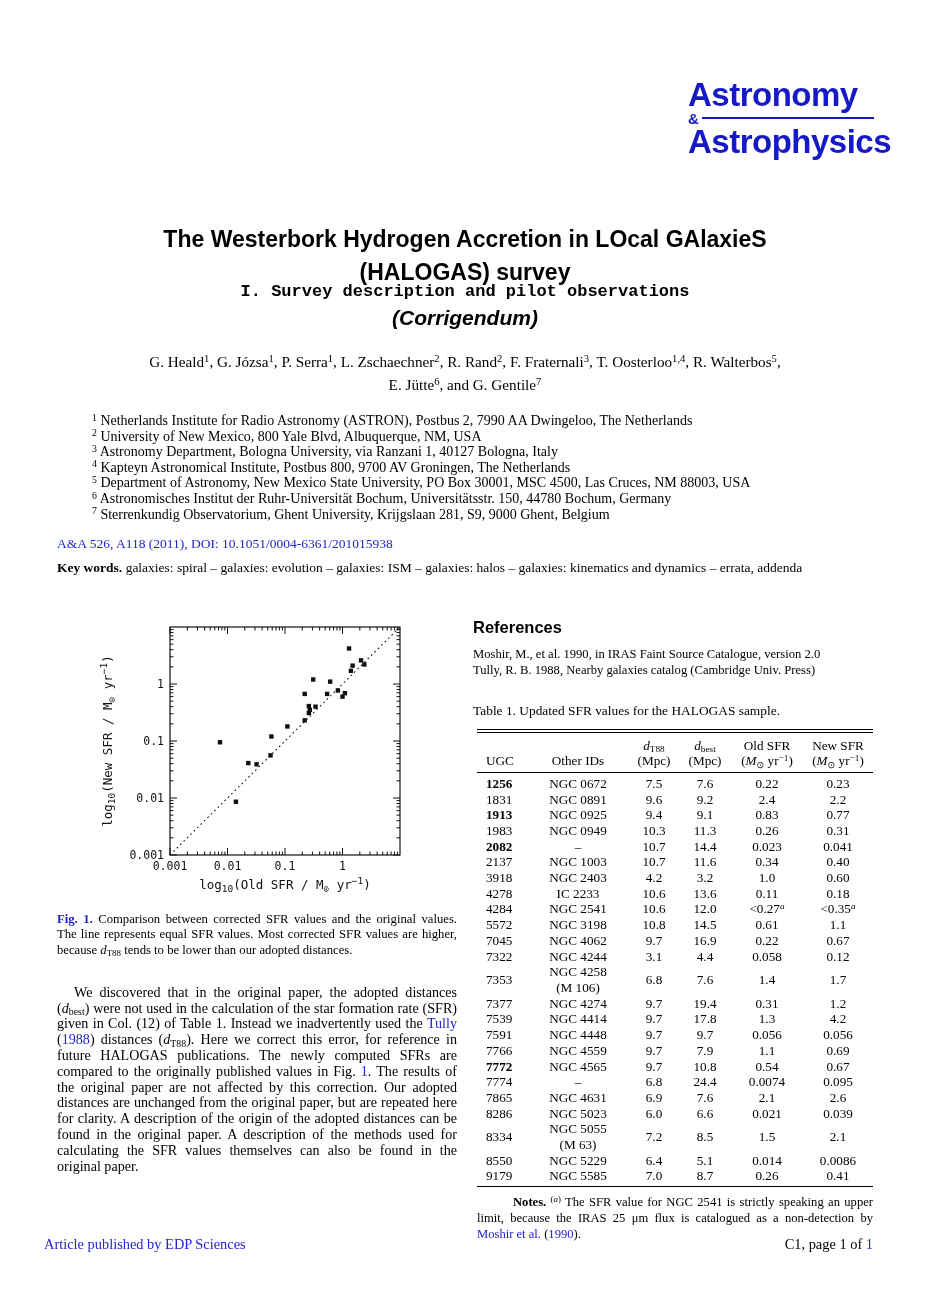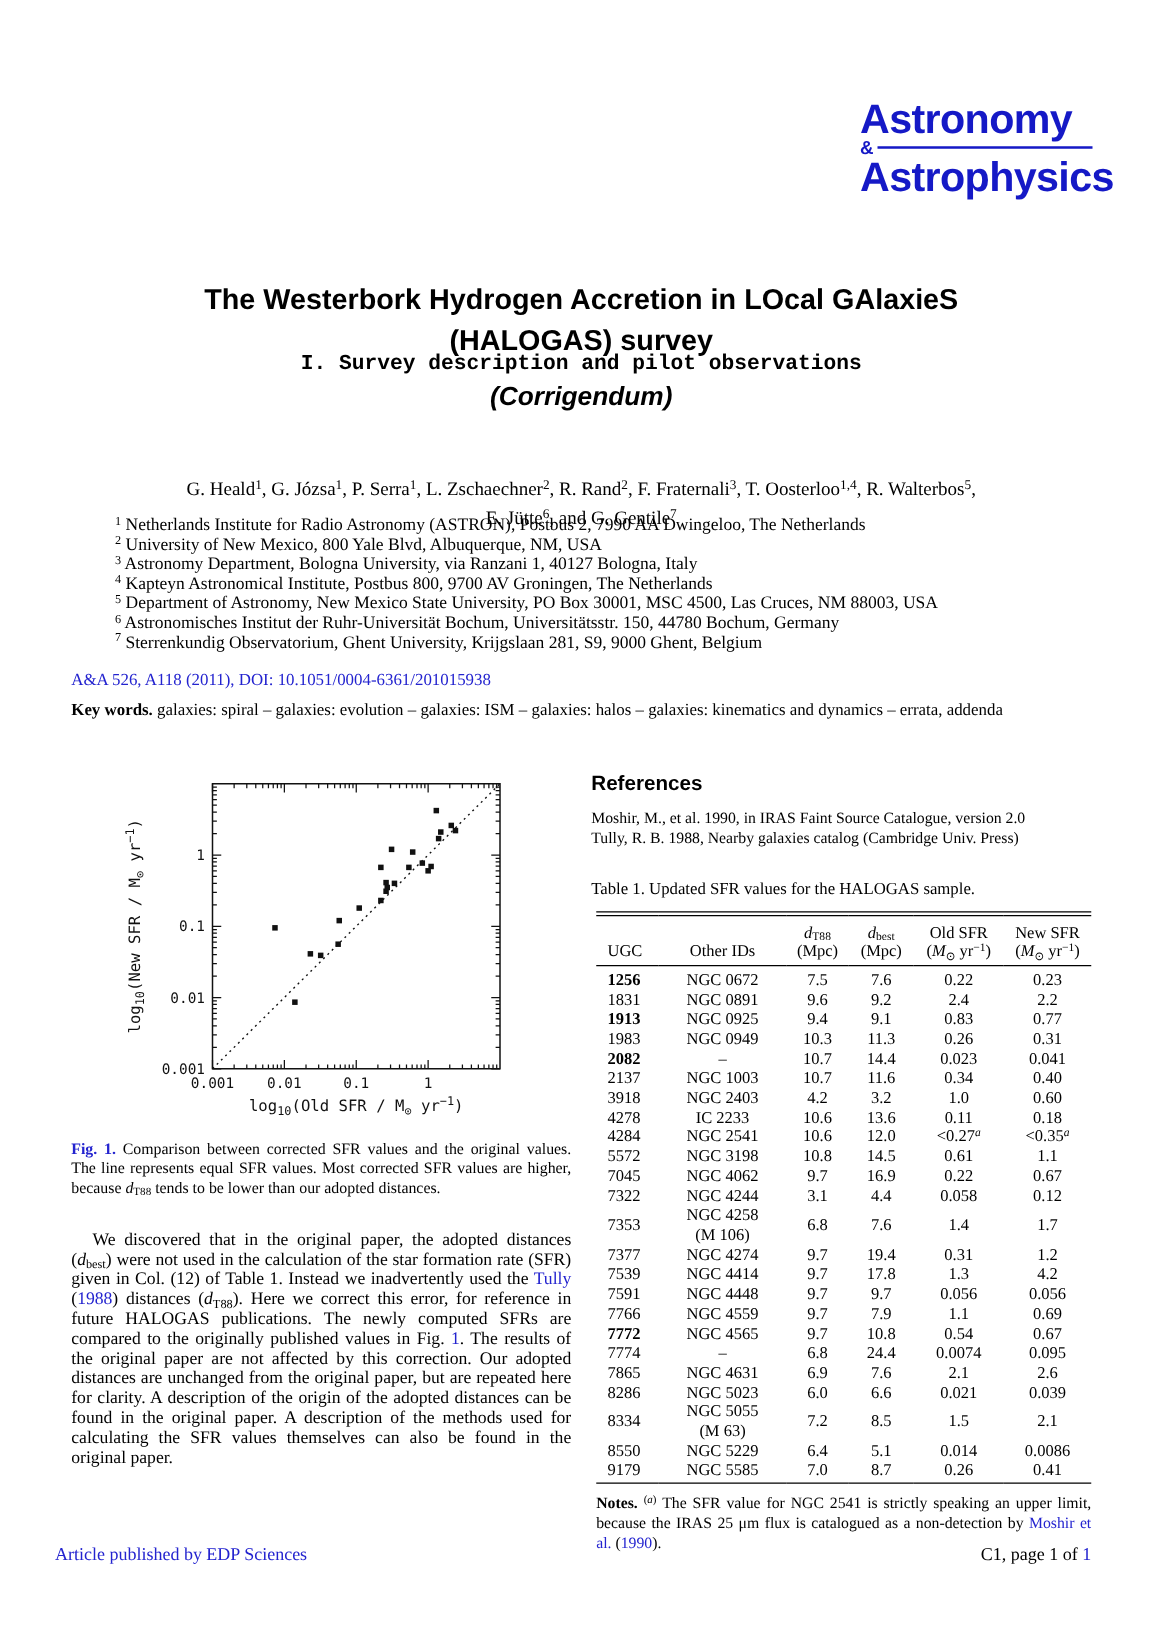--- a/index.html
+++ b/index.html
@@ -19,21 +19,21 @@
   .logo .rule{flex:1;height:2.5px;background:#1519c6;margin-left:3px;}
 
   
   .ttl{position:absolute;top:199px;left:60px;right:60px;text-align:center;
        font-family:"Liberation Sans",sans-serif;font-weight:bold;font-size:23px;line-height:1.42;margin-top:24px;}
   .sub{position:absolute;top:282px;left:60px;right:60px;text-align:center;
        font-family:Liberation Mono, monospace;font-weight:bold;font-size:17px;}
   .corr{position:absolute;top:306px;left:60px;right:60px;text-align:center;
         font-family:"Liberation Sans",sans-serif;font-weight:bold;font-style:italic;font-size:21px;}
   .auth{position:absolute;top:351px;left:40px;right:40px;text-align:center;
-        font-size:15.2px;line-height:1.5;margin-top:30px;}
+        font-size:15.2px;line-height:1.5;}
   .affil{position:absolute;top:413px;left:92px;right:56px;font-size:14px;line-height:15.6px;}
   .affil-line{padding-left:14px;text-indent:-14px;}
   .origref{position:absolute;top:536px;left:57px;font-size:13.5px;}
   .kw{position:absolute;top:559px;left:57px;width:818px;font-size:13.5px;line-height:1.4;text-align:justify;}
 
   
   .cols{position:absolute;top:618px;left:57px;width:818px;display:flex;gap:16px;}
   .colL{width:400px;}
   .colR{width:402px;}
 
@@ -51,21 +51,21 @@
   thead th{font-weight:normal;vertical-align:bottom;padding:5px 0 3px 0;border-bottom:1px solid #000;
            line-height:1.18;text-align:center;}
   thead th.ugc{text-align:left;padding-left:9px;}
   tbody{border-bottom:1px solid #000;}
   tbody td{line-height:15.7px;text-align:center;padding:0;}
   tbody tr.first td{padding-top:3px;}
   tbody tr.last td{padding-bottom:2px;}
   td.ugc{text-align:left;padding-left:9px;}
   td.b{font-weight:bold;}
   .notes{margin:8px 0 0 4px;width:396px;font-size:12.6px;line-height:15.8px;text-align:justify;}
-  .notes .nlab{font-weight:bold;}
+  .notes .nlab{font-weight:bold;margin-left:36px;}
 
   
   .footpub{position:absolute;top:1236px;left:44px;width:740px;text-align:left;font-size:14.4px;}
   .footpage{position:absolute;top:1236px;right:57px;font-size:14.4px;}
 </style>
 </head>
 <body>
 
 <div class="page">
 

